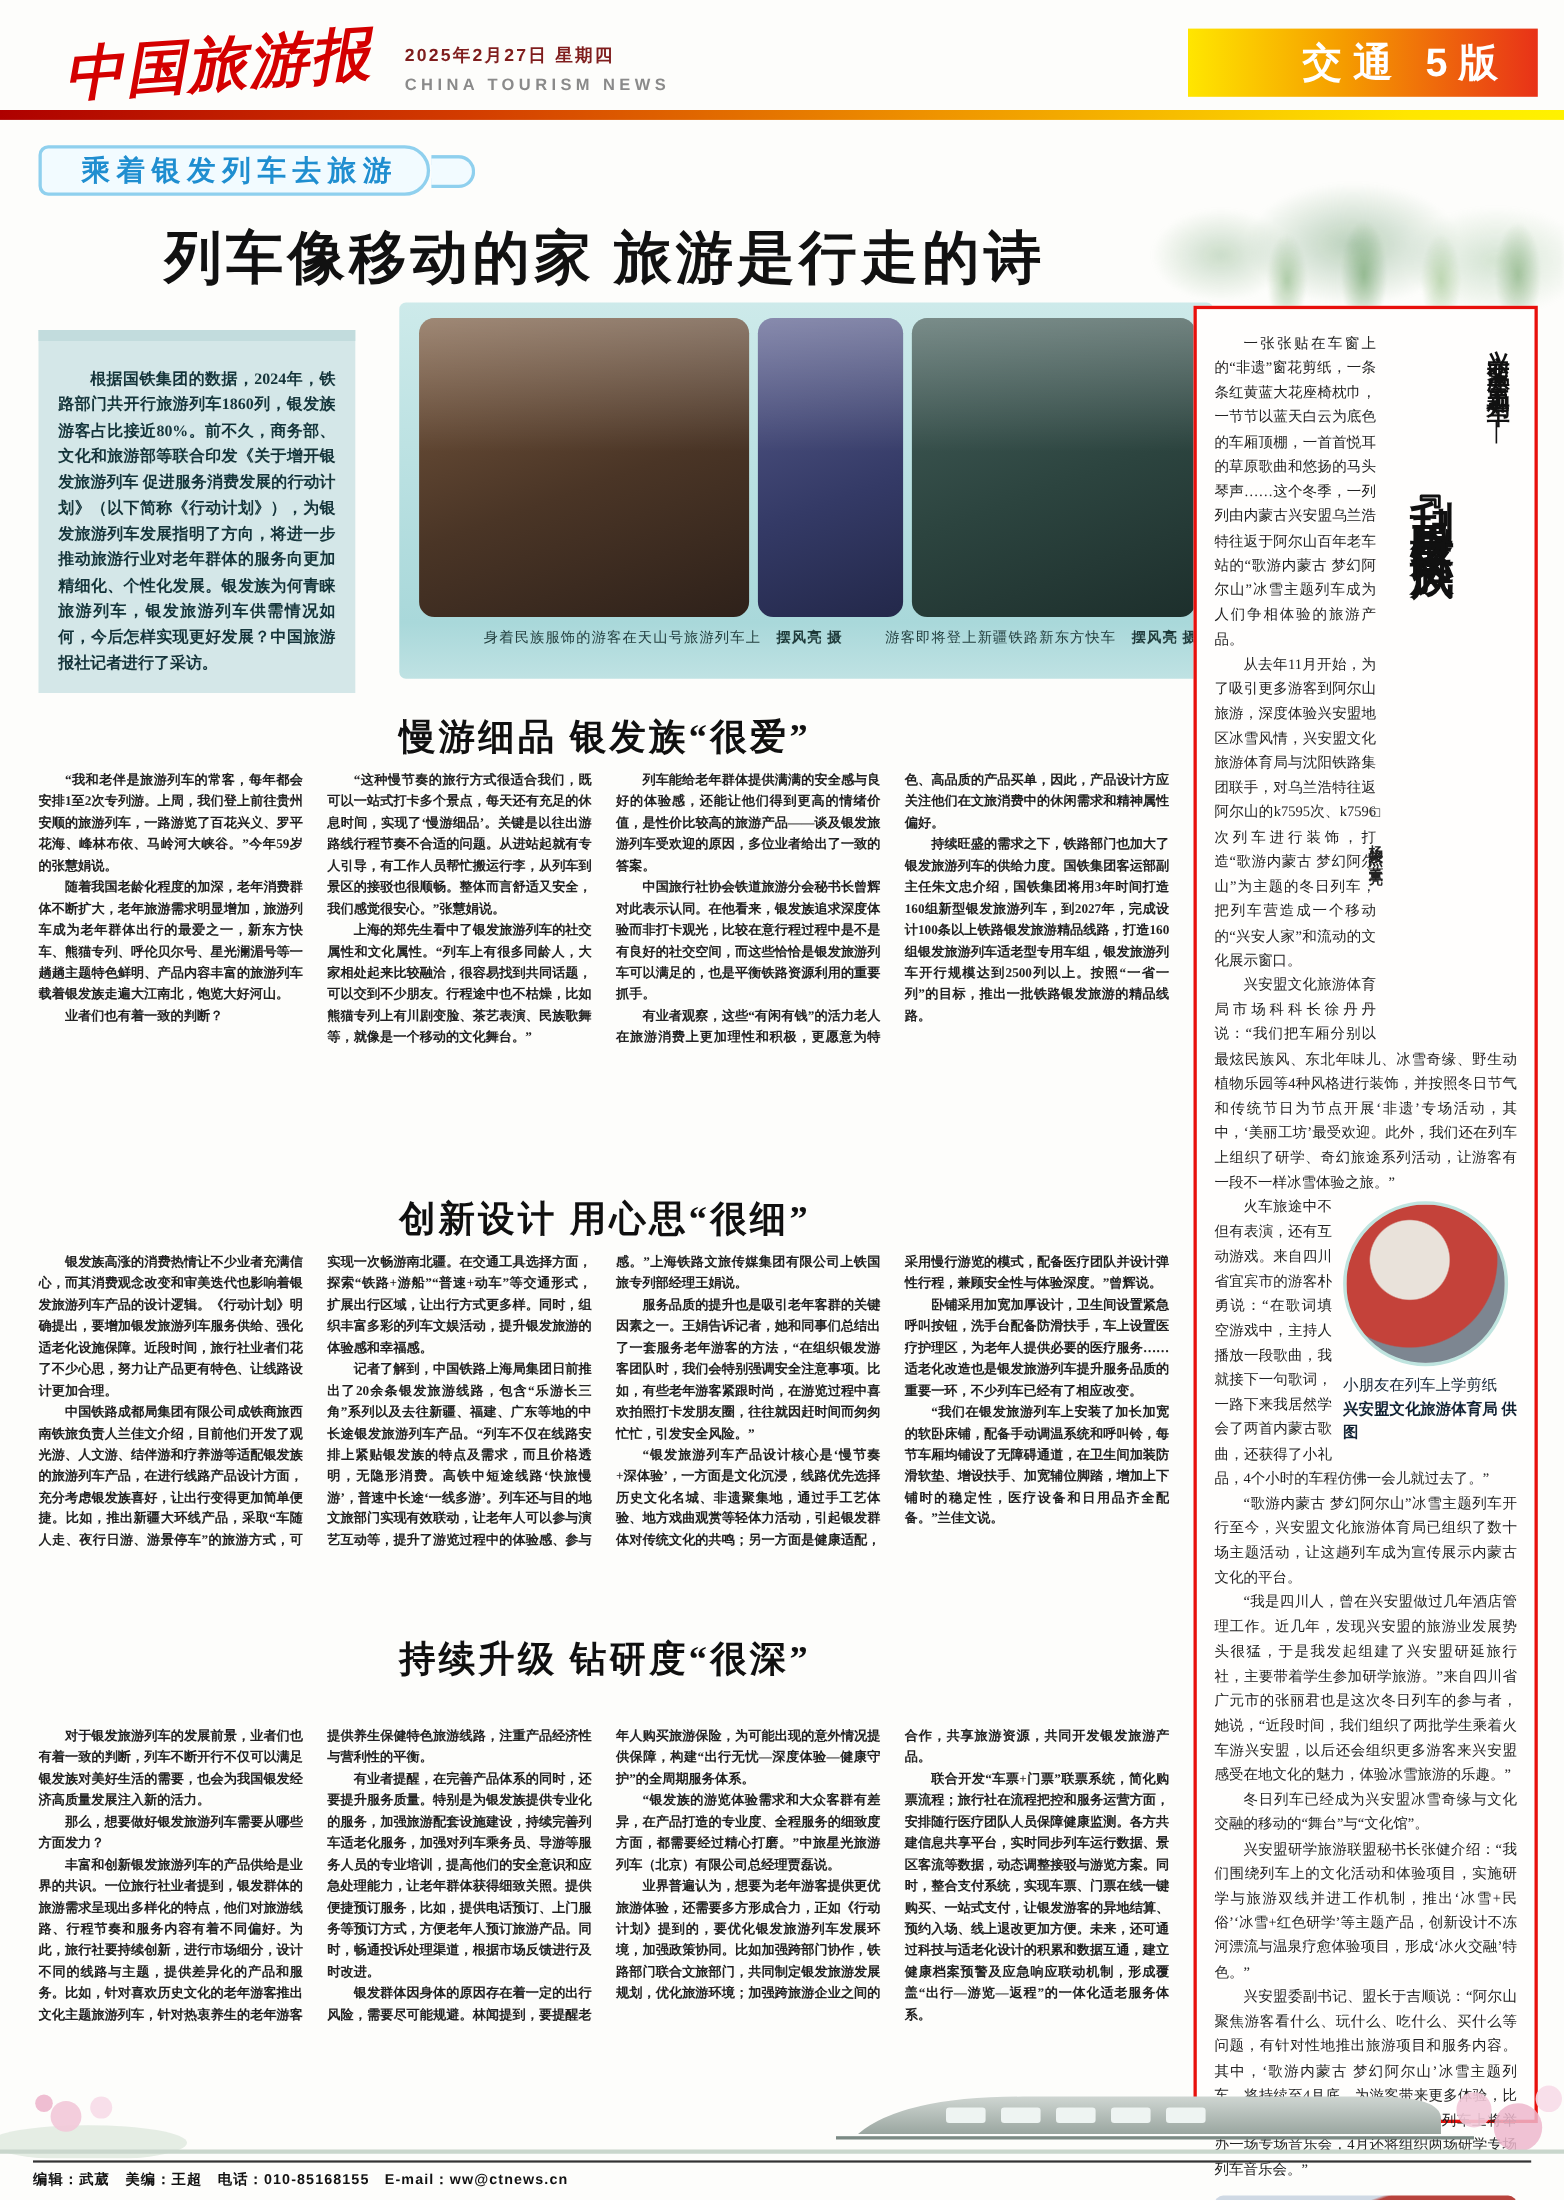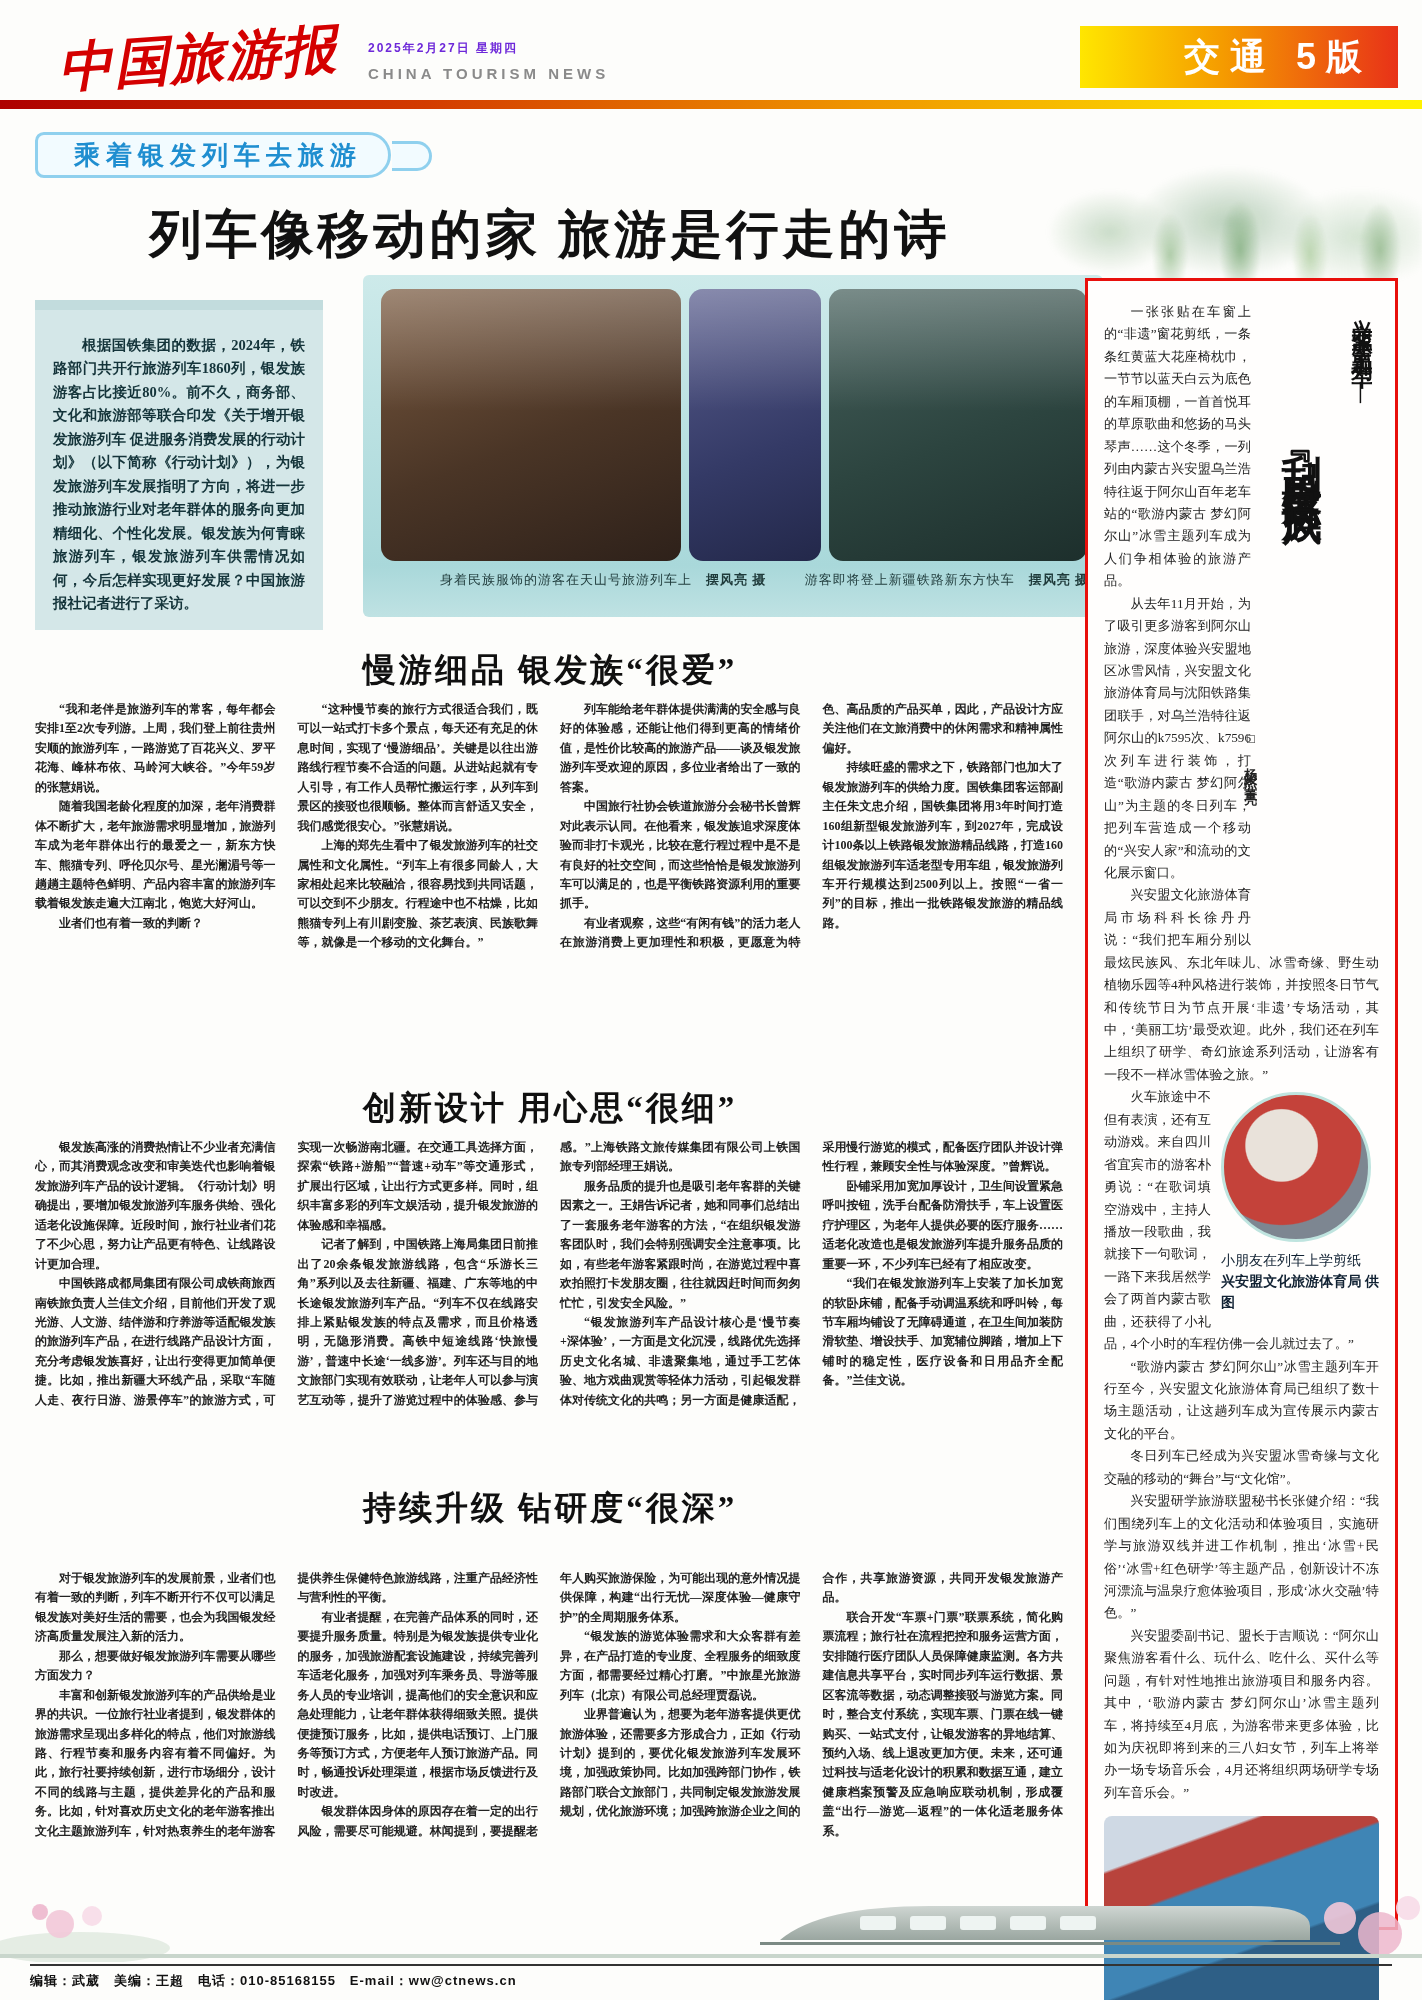--- a/index.html
+++ b/index.html
@@ -10,21 +10,21 @@
     font-family:"Liberation Serif","DejaVu Serif",serif; color:#1c1c1c;
   }
   
   .masthead-logo {
     position:absolute; left:58px; top:18px; width:300px; height:80px;
     color:#d40000; font-size:54px; font-weight:bold; font-style:italic;
     transform:rotate(-4deg); letter-spacing:2px; line-height:80px;
     font-family:"Liberation Serif",serif;
   }
   .masthead-date { position:absolute; left:368px; top:40px; font-family:"Liberation Sans",sans-serif; }
-  .masthead-date .d1 { font-size:12px; font-weight:bold; letter-spacing:2px; color:#6d28d9; }
+  .masthead-date .d1 { font-size:16px; font-weight:bold; letter-spacing:2px; color:#7f1d1d; }
   .masthead-date .d2 { margin-top:8px; font-size:15px; letter-spacing:4px; color:#8a8a8a; font-weight:bold; }
   .section-badge {
     position:absolute; left:1080px; top:26px; width:318px; height:62px;
     background:linear-gradient(90deg,#ffe600,#f59b00 45%,#e83218);
     color:#fff; font-size:36px; font-weight:bold; text-align:right;
     line-height:62px; padding-right:26px; letter-spacing:10px;
     font-family:"Liberation Sans",sans-serif;
   }
   .header-rule {
     position:absolute; left:0; top:100px; width:1422px; height:9px;
@@ -224,20 +224,21 @@
       <div class="sb-circlewrap">
         <div class="sb-circle"></div>
         <div class="sb-circle-cap">
           <span>小朋友在列车上学剪纸</span><br>
           <span class="b">兴安盟文化旅游体育局 供图</span>
         </div>
       </div>
       <div>
           <p>火车旅途中不但有表演，还有互动游戏。来自四川省宜宾市的游客朴勇说：“在歌词填空游戏中，主持人播放一段歌曲，我就接下一句歌词，一路下来我居然学会了两首内蒙古歌曲，还获得了小礼品，4个小时的车程仿佛一会儿就过去了。”</p>
           <p>“歌游内蒙古 梦幻阿尔山”冰雪主题列车开行至今，兴安盟文化旅游体育局已组织了数十场主题活动，让这趟列车成为宣传展示内蒙古文化的平台。</p>
+          <p>“我是四川人，曾在兴安盟做过几年酒店管理工作。近几年，发现兴安盟的旅游业发展势头很猛，于是我发起组建了兴安盟研延旅行社，主要带着学生参加研学旅游。”来自四川省广元市的张丽君也是这次冬日列车的参与者，她说，“近段时间，我们组织了两批学生乘着火车游兴安盟，以后还会组织更多游客来兴安盟感受在地文化的魅力，体验冰雪旅游的乐趣。”</p>
           <p>冬日列车已经成为兴安盟冰雪奇缘与文化交融的移动的“舞台”与“文化馆”。</p>
           <p>兴安盟研学旅游联盟秘书长张健介绍：“我们围绕列车上的文化活动和体验项目，实施研学与旅游双线并进工作机制，推出‘冰雪+民俗’‘冰雪+红色研学’等主题产品，创新设计不冻河漂流与温泉疗愈体验项目，形成‘冰火交融’特色。”</p>
           <p>兴安盟委副书记、盟长于吉顺说：“阿尔山聚焦游客看什么、玩什么、吃什么、买什么等问题，有针对性地推出旅游项目和服务内容。其中，‘歌游内蒙古 梦幻阿尔山’冰雪主题列车，将持续至4月底，为游客带来更多体验，比如为庆祝即将到来的三八妇女节，列车上将举办一场专场音乐会，4月还将组织两场研学专场列车音乐会。”</p>
         </div>
       <div class="sb-photo">
         
         
       </div>
 
     </div>

